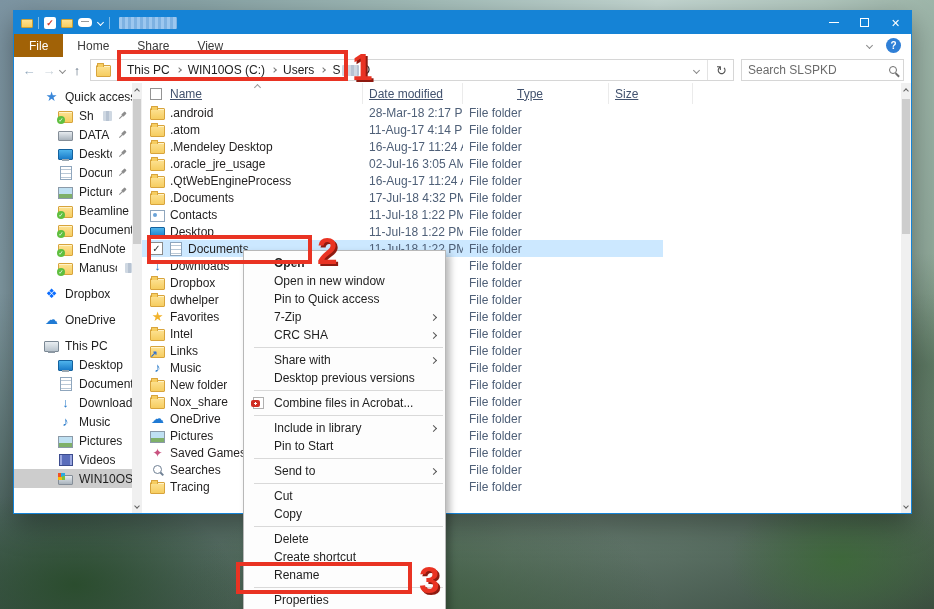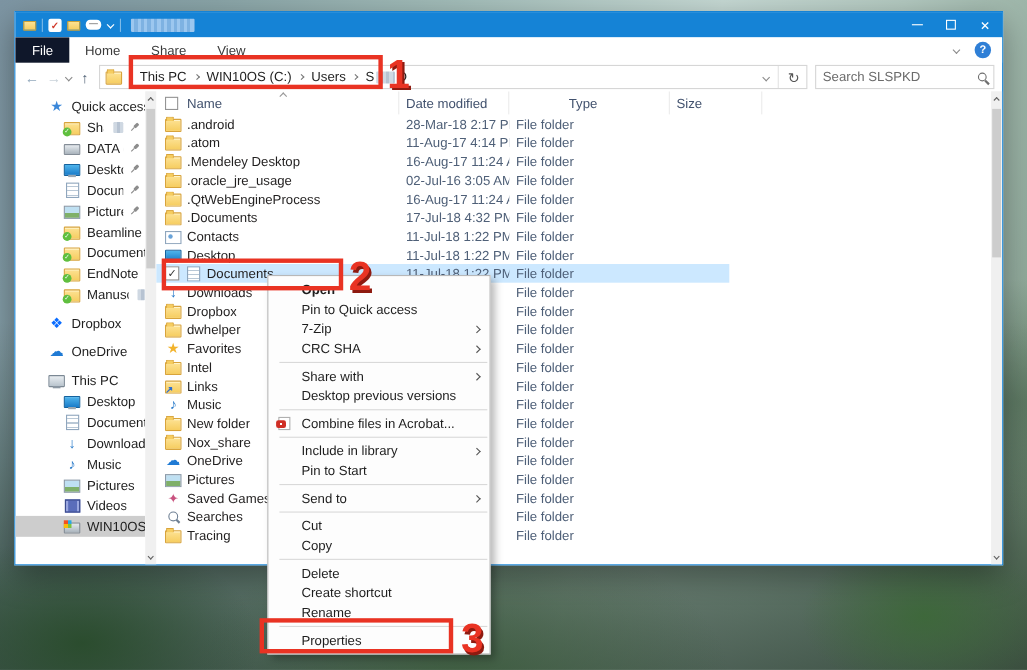--- a/index.html
+++ b/index.html
@@ -30,21 +30,21 @@
   .title-redact { width: 58px; height: 12px; margin-left: 4px;
     background: repeating-linear-gradient(90deg, #9cc7ef 0 3px, #7eb2e2 3px 6px); border-radius: 1px; }
   .win-controls { margin-left: auto; display: flex; height: 23px; }
   .wc { width: 31px; display: flex; align-items: center; justify-content: center; }
   .min-glyph { width: 10px; height: 1px; background: #fff; }
   .max-glyph { width: 9px; height: 9px; border: 1px solid #fff; }
   .close-glyph::before { content: "✕"; color: #fff; font-size: 11px; }
 
   
   .menubar { height: 23px; flex: none; display: flex; align-items: stretch; background: #fff; }
-  .file-tab { background: #0f172a; color: #fff; padding: 0 15px; display: flex; align-items: center; }
+  .file-tab { background: #a16207; color: #fff; padding: 0 15px; display: flex; align-items: center; }
   .rtab { padding: 0 14px; color: #3b3b3b; display: flex; align-items: center; }
   .menubar-right { margin-left: auto; display: flex; align-items: center; gap: 14px; padding-right: 10px; }
   .help-btn { width: 15px; height: 15px; border-radius: 50%; background: #2f7fd6; color: #fff;
     display: flex; align-items: center; justify-content: center; font-size: 10px; font-weight: bold; }
 
   
   .addressrow { height: 26px; flex: none; display: flex; align-items: center; padding: 2px 7px 2px 6px; }
   .navbtns { display: flex; align-items: center; gap: 3px; margin-right: 4px; }
   .nav-glyph { font-size: 13px; line-height: 1; }
   .back { color: #93a9bd; width: 18px; text-align: center; }
@@ -79,21 +79,21 @@
   .side-item .lbl { overflow: hidden; }
 
   .scrollcol { width: 10px; flex: none; background: #f0f0f0; position: relative; }
   .sb-arrow { position: absolute; left: 0; width: 10px; height: 15px; display: flex; align-items: center; justify-content: center; }
   .sb-arrow.top { top: 0; } .sb-arrow.bot { bottom: 0; }
   .sb-arrow .chev { border-color: #606060; width: 4px; height: 4px; }
   .sb-thumb { position: absolute; left: 1px; width: 8px; background: #cdcdcd; }
 
   .filearea { flex: 1; min-width: 0; position: relative; overflow: hidden; }
   .colheaders { height: 21px; display: flex; align-items: stretch; padding-left: 8px; color: #42526e; position: relative; }
-  .hcell { display: flex; align-items: center; border-right: 1px solid #ebebeb; padding-left: 6px; position: relative; }
+  .hcell { display: flex; align-items: center; border-right: 1px solid #ebebeb; padding-left: 6px; position: relative; text-decoration: underline; }
   .hcell.first { width: 213px; gap: 8px; padding-left: 0; }
   .hcb { width: 12px; height: 12px; border: 1px solid #949494; background: #fff; flex: none; }
   .sort-caret { position: absolute; left: 105px; top: 2px; width: 5px; height: 5px;
     border-right: 1px solid #9a9a9a; border-bottom: 1px solid #9a9a9a; transform: rotate(-135deg); }
   .w-date { width: 100px; } .w-type { width: 98px; margin-left: 48px; } .w-size { width: 84px; }
 
   .frow { height: 17px; display: flex; align-items: center; padding-left: 8px; color: #211f1f; }
   .frow.sel { background: #cce8ff; width: 521px; }
   .ncell { width: 213px; display: flex; align-items: center; gap: 5px; overflow: hidden; white-space: nowrap; flex: none; }
   .fname { overflow: hidden; text-align: center; }
@@ -592,20 +592,23 @@
   </div>
 
 
 </div>
 
 <div class="ctx" id="ctxmenu">
     <div class="mi bold">
       <span class="mlbl">Open</span>
     </div>
     <div class="mi">
+      <span class="mlbl">Open in new window</span>
+    </div>
+    <div class="mi">
       <span class="mlbl">Pin to Quick access</span>
     </div>
     <div class="mi">
       <span class="mlbl">7-Zip</span>
       <span class="marrow"></span>
     </div>
     <div class="mi">
       <span class="mlbl">CRC SHA</span>
       <span class="marrow"></span>
     </div>

